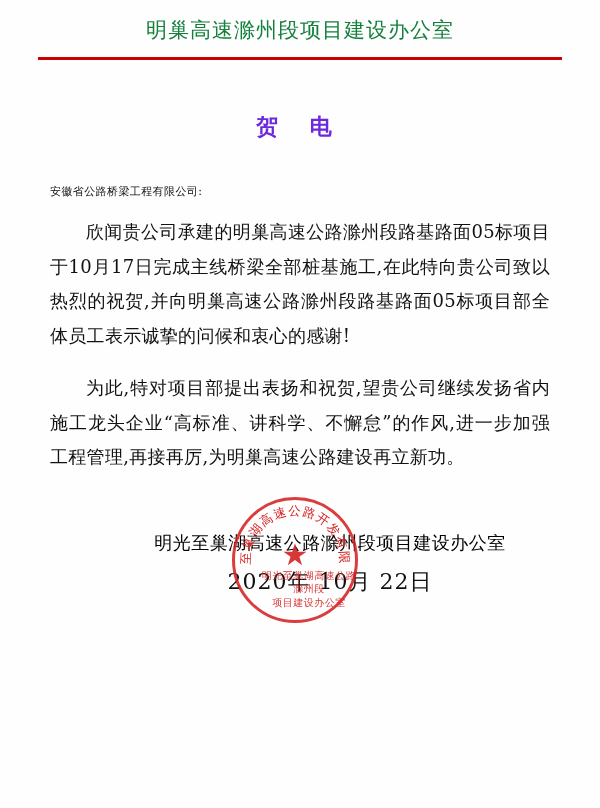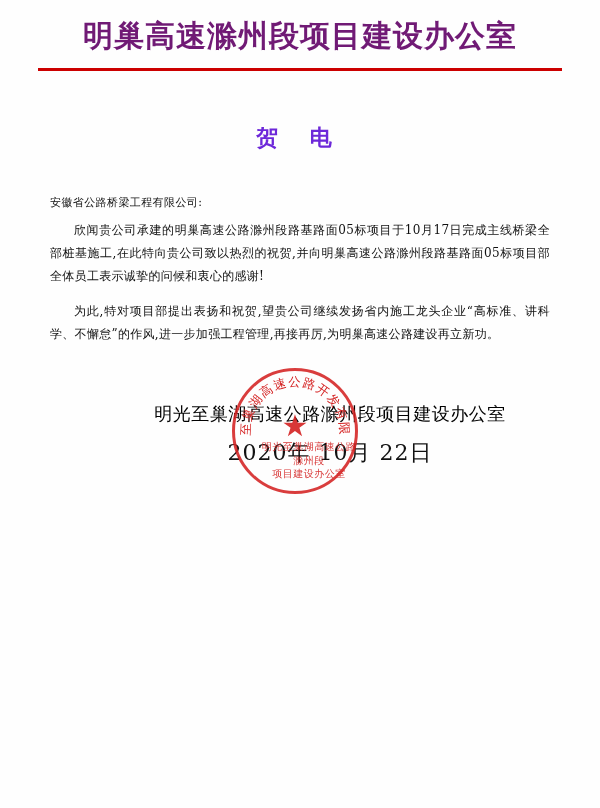--- a/index.html
+++ b/index.html
@@ -19,24 +19,24 @@
     height: 808px;
     background: #fefefe;
     box-sizing: border-box;
     padding: 0;
   }
   .letterhead {
     text-align: center;
     padding-top: 18px;
   }
   .letterhead-title {
-    color: #701a75;
+    color: #15803d;
     font-family: "DejaVu Serif", "Liberation Serif", serif;
-    font-weight: bold;
-    font-size: 30px;
+    font-weight: normal;
+    font-size: 21px;
     letter-spacing: 1px;
     line-height: 1.2;
     white-space: nowrap;
   }
   .letterhead-rule {
     margin: 14px auto 0 auto;
     width: 524px;
     height: 3px;
     background: #cc0000;
   }
@@ -53,27 +53,27 @@
     margin: 40px auto 0 auto;
     width: 500px;
   }
   .salutation {
     font-size: 11px;
     line-height: 1.9;
     color: #111111;
     letter-spacing: 0.4px;
   }
   .para {
-    font-size: 12px;
+    font-size: 18px;
     line-height: 1.92;
     color: #111111;
     text-align: justify;
     text-justify: inter-ideograph;
     text-indent: 2em;
-    margin-top: 5px;
+    margin-top: 12px;
     letter-spacing: 0.3px;
   }
   .signature {
     margin-top: 56px;
     position: relative;
     width: 500px;
     margin-left: auto;
     margin-right: auto;
     height: 130px;
   }

